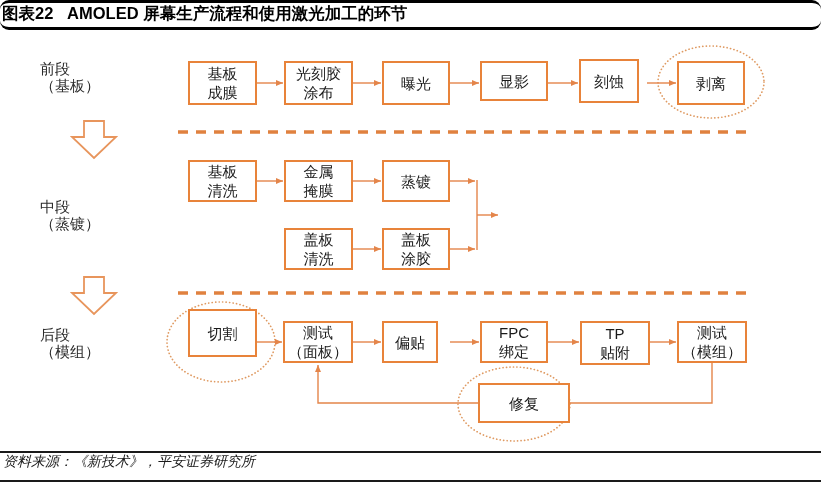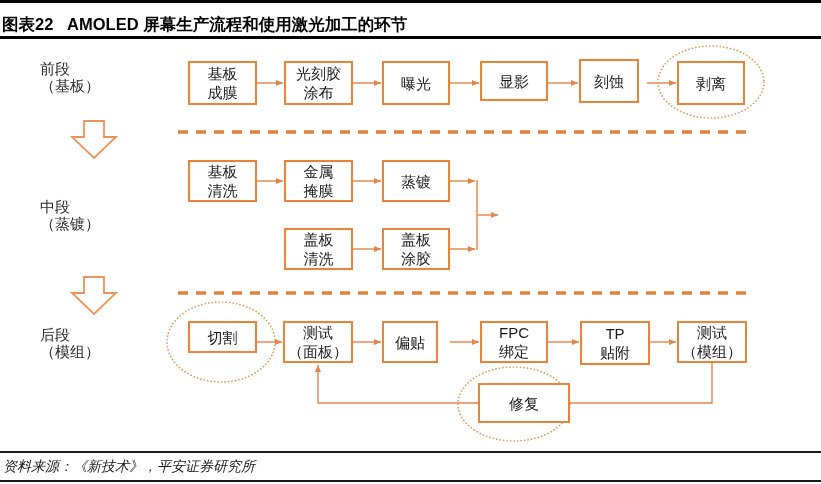--- a/index.html
+++ b/index.html
@@ -1,43 +1,43 @@
 <!DOCTYPE html>
 <html><head>
 <meta charset="utf-8">
 <style>
   html,body { margin:0; padding:0; background:#fff; }
   .figure {
     position:relative; width:821px; height:484px; background:#fff;
     font-family:"Liberation Sans", sans-serif; overflow:hidden;
   }
   .titlebar {
-    position:absolute; top:0; left:0; width:100%; height:39px; box-sizing:border-box;
+    position:absolute; top:0; left:0; width:100%; height:30px; box-sizing:border-box;
     border-top:3px solid #000; border-bottom:3px solid #000;
-    display:flex; align-items:flex-end; background:#fff;
+    display:flex; align-items:flex-start; background:#fff;border-radius:9px;
   }
   .title { font-weight:bold; font-size:16.5px; color:#000; white-space:pre; padding-left:2px; }
   .overlay { position:absolute; left:0; top:0; }
   .conn { stroke:#E4854A; stroke-width:1.4; fill:none; }
   .dash { stroke:#E0813F; stroke-width:3.6; fill:none; stroke-dasharray:10 8; }
   .dot  { stroke:#DF9A62; stroke-width:1.7; fill:none; stroke-dasharray:0.1 3.4; stroke-linecap:round; }
   .bigarrow { stroke:#E8955C; stroke-width:1.8; fill:#fff; stroke-linejoin:miter; }
   .stage {
     position:absolute; left:40px; width:110px; 
     font-size:15px; line-height:17px; color:#2b2b2b; white-space:pre-line;
   }
   .box {
     position:absolute; box-sizing:border-box; border:2px solid #E8833A; background:#fff;
     display:flex; align-items:center; justify-content:center; text-align:center;
     font-size:15px; line-height:19px; color:#1a1a1a; white-space:pre-line;
   }
   .footer {
     position:absolute; left:0; top:451px; width:100%; height:31px; box-sizing:border-box;
     border-top:2px solid #1a1a1a; border-bottom:2px solid #1a1a1a;
-    display:flex; align-items:center; background:#fff;
+    display:flex; align-items:flex-start; background:#fff;
   }
   .source {
     font-family:"Liberation Serif", serif; font-style:italic;
     font-size:14px; color:#1a1a1a; padding-left:3px;
   }
 </style>
 </head>
 <body>
 
 <div class="figure">
@@ -114,21 +114,21 @@
   <div class="box" style="left:188px;top:160px;width:69px;height:42px">基板
 清洗</div>
   <div class="box" style="left:284px;top:160px;width:69px;height:42px">金属
 掩膜</div>
   <div class="box" style="left:382px;top:160px;width:68px;height:42px">蒸镀</div>
   <div class="box" style="left:284px;top:228px;width:69px;height:42px">盖板
 清洗</div>
   <div class="box" style="left:382px;top:228px;width:68px;height:42px">盖板
 涂胶</div>
 
-  <div class="box" style="left:188px;top:321px;width:69px;height:32px">切割</div>
+  <div class="box" style="left:188px;top:309px;width:69px;height:48px">切割</div>
   <div class="box" style="left:283px;top:321px;width:70px;height:42px">测试
 （面板）</div>
   <div class="box" style="left:382px;top:321px;width:56px;height:42px">偏贴</div>
   <div class="box" style="left:480px;top:321px;width:68px;height:42px">FPC
 绑定</div>
   <div class="box" style="left:580px;top:321px;width:70px;height:44px">TP
 贴附</div>
   <div class="box" style="left:677px;top:321px;width:70px;height:42px">测试
 （模组）</div>
   <div class="box" style="left:478px;top:383px;width:92px;height:40px">修复</div>

